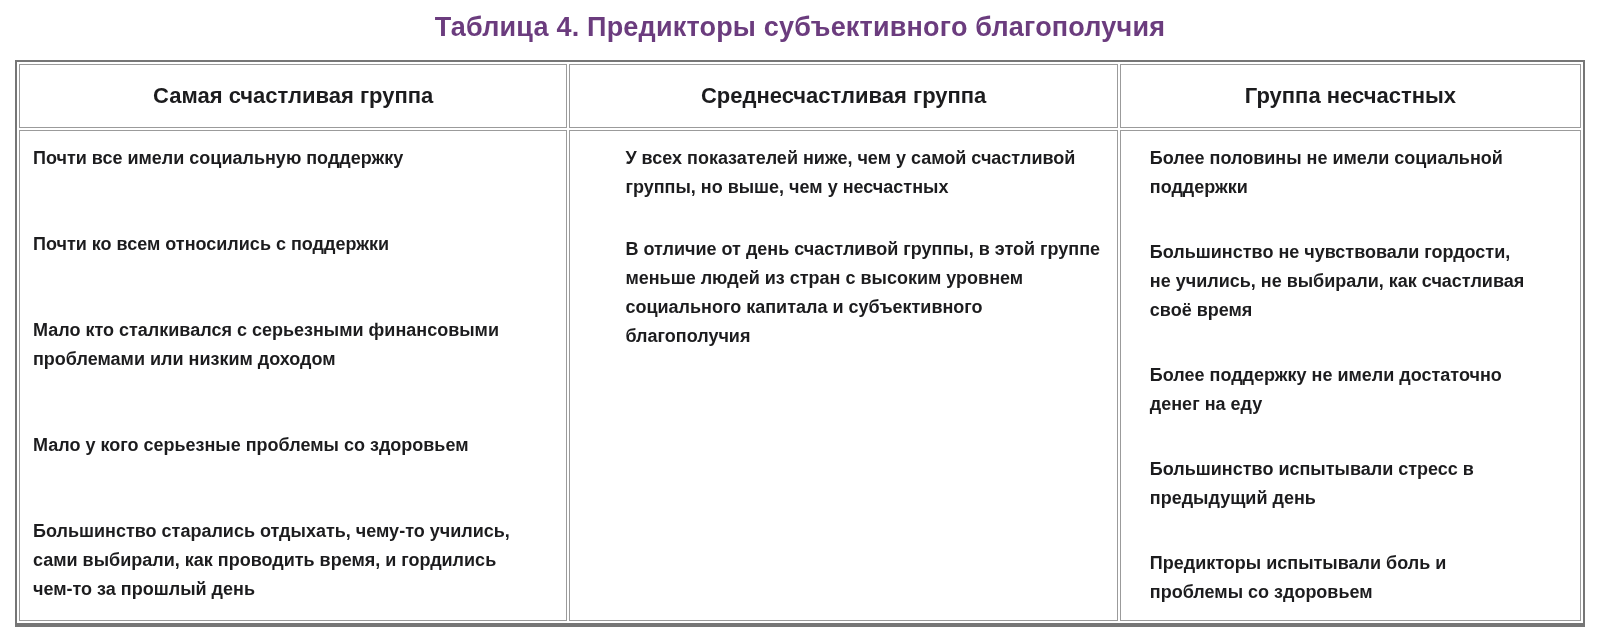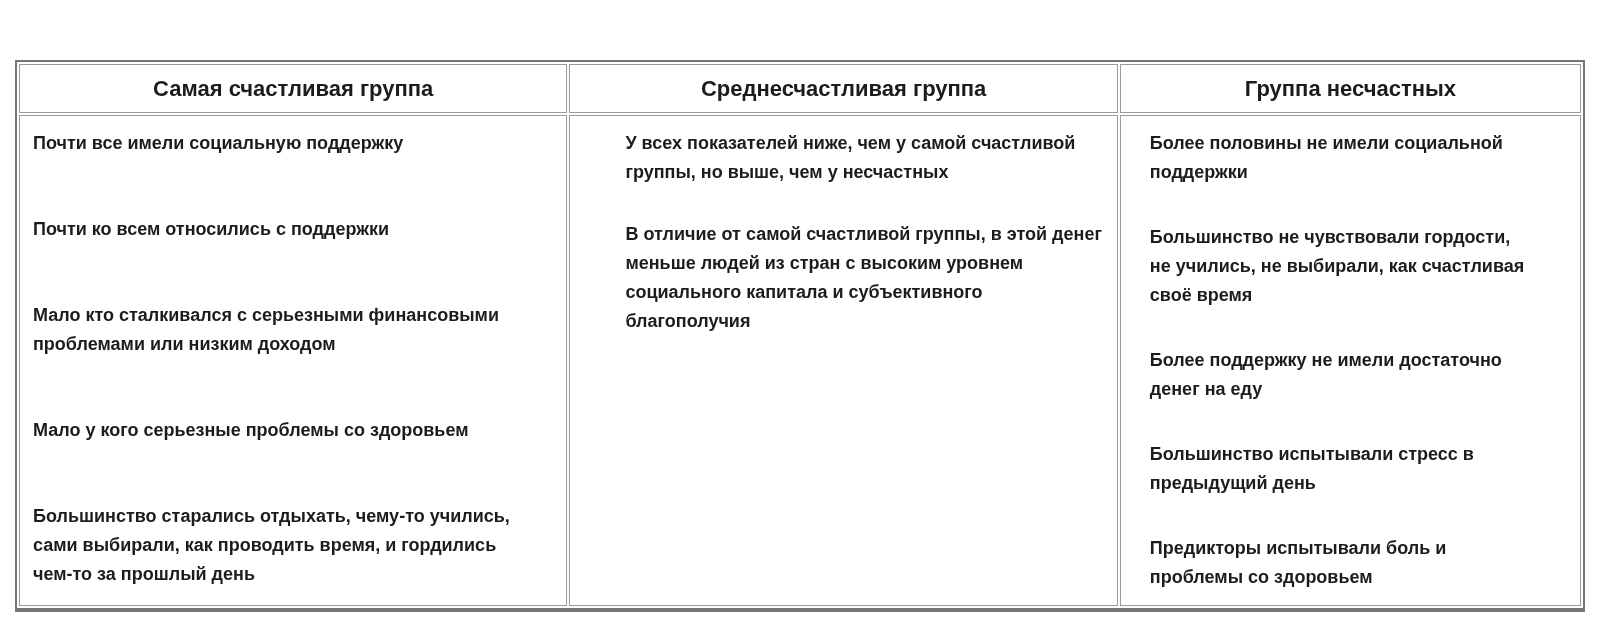--- a/index.html
+++ b/index.html
@@ -37,21 +37,21 @@
     border-spacing: 2px;
     border: 2px solid #767676;
     border-bottom-width: 4px;
     background: #ffffff;
     table-layout: fixed;
   }
   col.c1 { width: 35.2%; }
   col.c2 { width: 35.2%; }
   col.c3 { width: 29.6%; }
   th {
-    height: 49px;
+    height: 64px;
     border: 1px solid #9b9b9b;
     font-size: 22px;
     font-weight: bold;
     text-align: center;
     vertical-align: middle;
     padding: 4px 10px;
     background: #ffffff;
     margin-top: 40px;
   }
   td {
@@ -74,20 +74,21 @@
   td.col-3 .cell-stack { gap: 36px; margin-left: 16px; }
   td.col-1 p { max-width: 495px; }
   td.col-2 p { max-width: 495px; }
   td.col-3 p { max-width: 380px; }
 </style>
 </head>
 <body>
 
 <div class="page">
 
+  <div class="page-title">Таблица 4. Предикторы субъективного благополучия</div>
 
   <table class="predictors">
     <colgroup>
       <col class="c1">
         <col class="c2">
         <col class="c3">
     </colgroup>
     <thead>
       <tr>
         <th>Самая счастливая группа</th>
@@ -104,21 +105,21 @@
             <p>Почти ко всем относились с поддержки</p>
             <p>Мало кто сталкивался с серьезными финансовыми проблемами или низким доходом</p>
             <p>Мало у кого серьезные проблемы со здоровьем</p>
             <p>Большинство старались отдыхать, чему-то учились, сами выбирали, как проводить время, и гордились чем-то за прошлый день</p>
           </div>
         </td>
 
         <td class="col-2">
           <div class="cell-stack">
             <p>У всех показателей ниже, чем у самой счастливой группы, но выше, чем у несчастных</p>
-            <p>В отличие от самой счастливой группы, в этой денег меньше людей из стран с высоким уровнем социального капитала и субъективного благополучия</p>
+            <p>В отличие от день счастливой группы, в этой группе меньше людей из стран с высоким уровнем социального капитала и субъективного благополучия</p>
           </div>
         </td>
 
         <td class="col-3">
           <div class="cell-stack">
             <p>Более половины не имели социальной поддержки</p>
             <p>Большинство не чувствовали гордости, не учились, не выбирали, как счастливая своё время</p>
             <p>Более поддержку не имели достаточно денег на еду</p>
             <p>Большинство испытывали стресс в предыдущий день</p>
             <p>Предикторы испытывали боль и проблемы со здоровьем</p>

